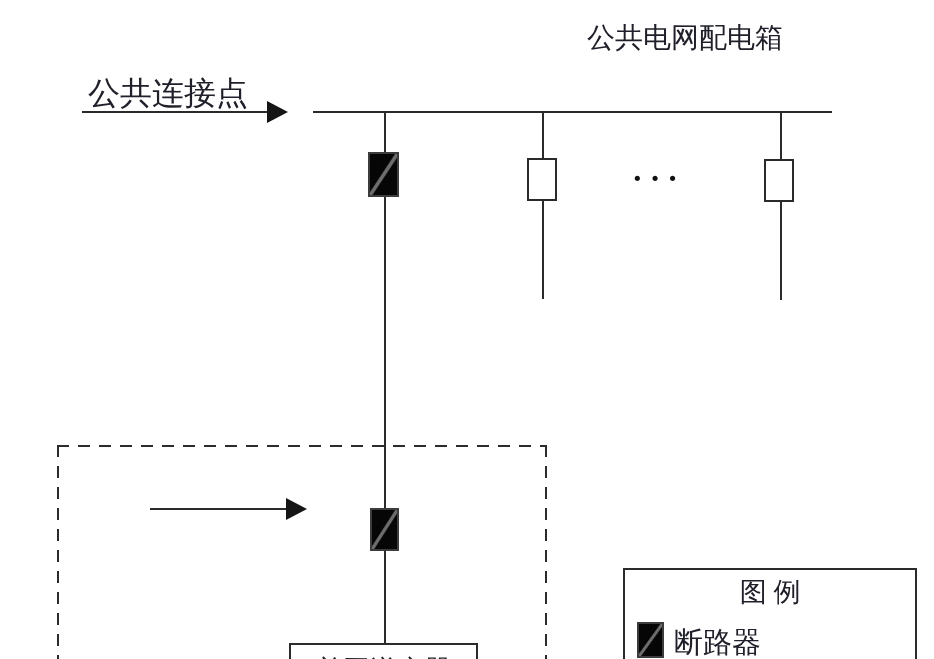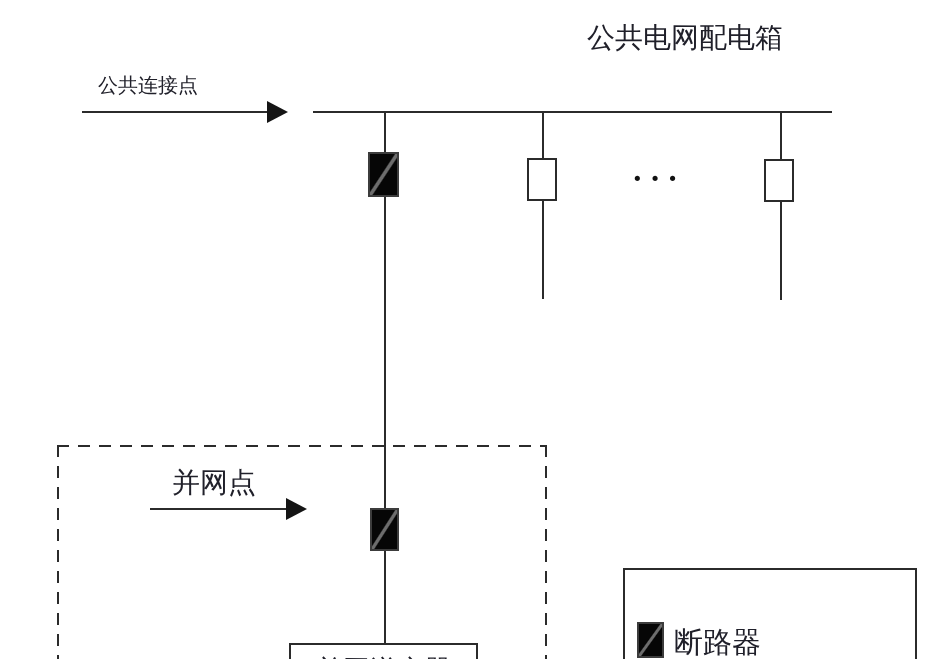--- a/index.html
+++ b/index.html
@@ -49,21 +49,21 @@
 </style>
 </head>
 <body>
 
 <div id="canvas">
 
   <div class="abs label center" style="left:535px;top:20px;width:300px;font-size:28px;line-height:1.32;">
     <div>公共电网配电箱</div>
   </div>
 
-  <div class="abs label" style="left:98px;top:72px;font-size:20px;">公共连接点</div>
+  <div class="abs label" style="left:88px;top:72px;font-size:32px;">公共连接点</div>
   <div class="abs hline" style="left:82px;top:111px;width:187px;"></div>
   <div class="abs arrowhead" style="left:267px;top:101px;"></div>
 
   <div class="abs hline" style="left:313px;top:111px;width:519px;"></div>
 
   <div class="abs vline" style="left:384px;top:113px;height:40px;"></div>
   <div class="abs breaker-closed" style="left:368px;top:152px;width:31px;height:45px;"></div>
   <div class="abs vline" style="left:384px;top:197px;height:447px;"></div>
 
   <div class="abs vline" style="left:542px;top:113px;height:46px;"></div>
@@ -73,28 +73,28 @@
   <div class="abs label" style="left:632px;top:160px;font-size:32px;font-weight:bold;letter-spacing:7px;color:#111;">···</div>
 
   <div class="abs vline" style="left:780px;top:113px;height:47px;"></div>
   <div class="abs switch-open" style="left:764px;top:159px;width:30px;height:43px;"></div>
   <div class="abs vline" style="left:780px;top:202px;height:98px;"></div>
 
   <div class="abs dash-h" style="left:57px;top:445px;width:490px;"></div>
   <div class="abs dash-v" style="left:57px;top:445px;height:214px;"></div>
   <div class="abs dash-v" style="left:545px;top:445px;height:214px;"></div>
 
-  <div class="abs label" style="left:172px;top:464px;font-size:28px;">并网点</div>
   <div class="abs hline" style="left:150px;top:508px;width:137px;"></div>
   <div class="abs arrowhead" style="left:286px;top:498px;"></div>
 
   <div class="abs breaker-closed" style="left:370px;top:508px;width:29px;height:43px;"></div>
 
   <div class="abs solid-box" style="left:289px;top:643px;width:189px;height:16px;"></div>
   <div class="abs label center" style="left:289px;top:652px;width:189px;font-size:27px;">并网逆变器</div>
 
   <div class="abs solid-box" style="left:623px;top:568px;width:294px;height:91px;"></div>
+  <div class="abs label center" style="left:623px;top:574px;width:294px;font-size:27px;">图 例</div>
   <div class="abs" style="left:0;top:0;">
     <div class="abs breaker-closed" style="left:637px;top:622px;width:27px;height:36px;"></div>
     <div class="abs label" style="left:674px;top:623px;font-size:29px;">断路器</div>
   </div>
 
 </div>
 
 </body></html>

